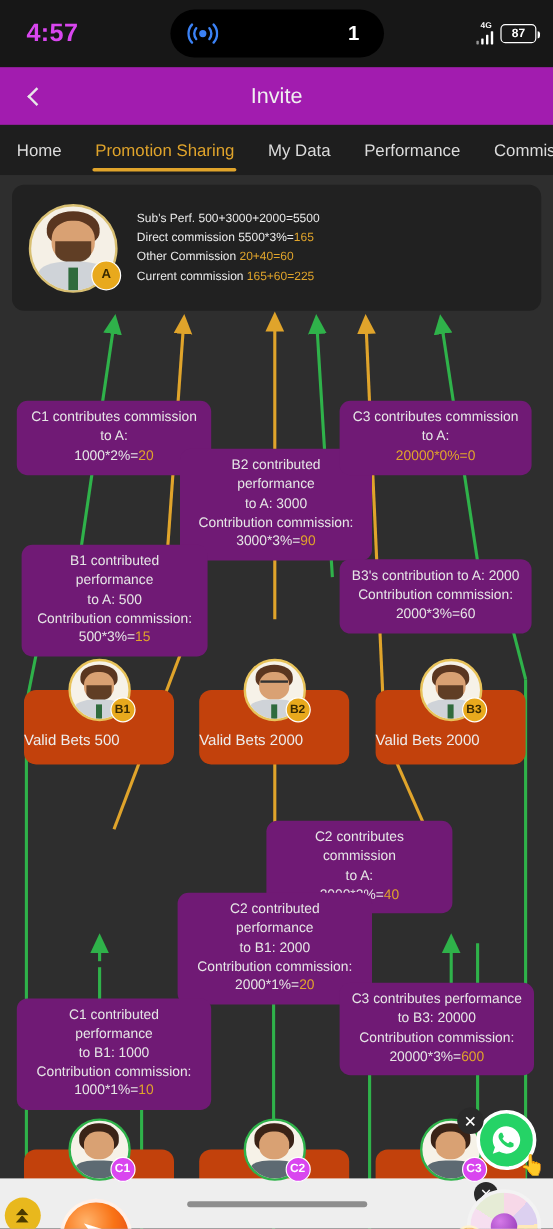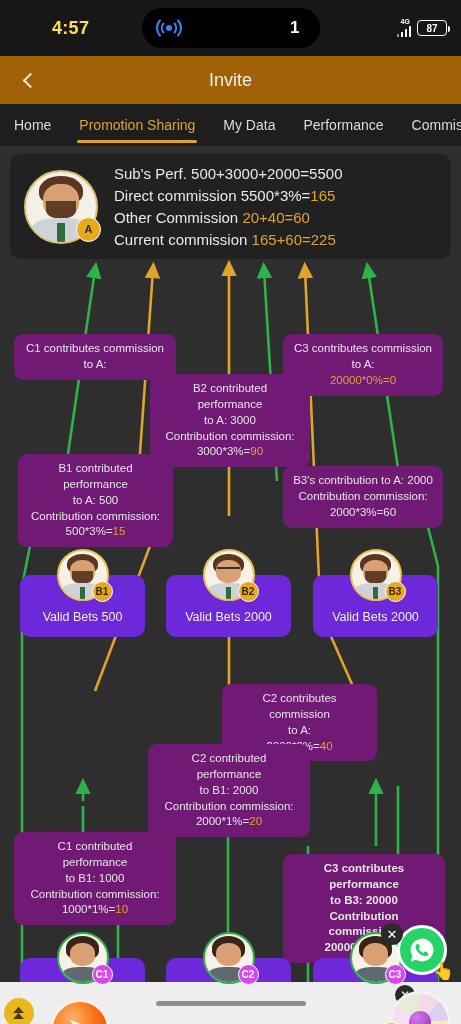--- a/index.html
+++ b/index.html
@@ -11,21 +11,21 @@
     position:relative;
   }
 
   
   .statusbar{
     height:56px; background:#171717; position:relative;
     display:flex; align-items:center;
   }
   .sb-time{
     position:absolute; left:22px; top:50%; transform:translateY(-50%);
-    font-size:18px; font-weight:bold; color:#fde047; letter-spacing:.3px;margin-left:30px;
+    font-size:21px; font-weight:bold; color:#d946ef; letter-spacing:.3px;
   }
   .island{
     position:absolute; left:50%; transform:translateX(-50%); top:8px;
     width:178px; height:40px; background:#000; border-radius:20px;
     display:flex; align-items:center; justify-content:space-between;
     padding:0 20px 0 14px;
   }
   .island-num{ font-size:17px; font-weight:bold; color:#fff; }
   .sb-right{
     position:absolute; right:14px; top:50%; transform:translateY(-50%);
@@ -41,21 +41,21 @@
   .bars i:nth-child(4){height:11px}
   .battery{
     width:30px;height:16px;border:1.6px solid #fff;border-radius:4px;
     display:flex;align-items:center;justify-content:center;position:relative;
   }
   .battery:after{content:"";position:absolute;right:-4px;top:5px;width:2.5px;height:6px;background:#fff;border-radius:0 2px 2px 0;}
   .battery span{font-size:10px;font-weight:bold;color:#fff;}
 
   
   .navbar{
-    height:48px;background:#a16207;display:flex;align-items:center;
+    height:48px;background:#a21caf;display:flex;align-items:center;
     position:relative;
     justify-content:flex-end;
   }
   .back-btn{
     position:absolute;left:10px;width:40px;height:40px;
     display:flex;align-items:center;justify-content:center;cursor:pointer;
   }
   .chev{
     width:11px;height:11px;border-left:2px solid #e8e8e8;border-bottom:2px solid #e8e8e8;
     transform:rotate(45deg);
@@ -95,36 +95,36 @@
     border:2px solid #d8bf72; overflow:hidden; position:relative;
   }
   .badge{
     position:absolute;right:-3px;bottom:2px;width:25px;height:25px;border-radius:50%;
     display:flex;align-items:center;justify-content:center;font-size:11px;
     font-weight:bold;color:#3a2a00;border:1.5px solid #fff;
   }
   .badge.y{ background:#e8a91d; }
   .badge.g{ background:#d946ef; color:#fff; }
   .sum-lines{ margin-left:16px; display:flex;flex-direction:column;gap:5px; }
-  .sum-line{ font-size:15px; color:#e9e9e9; white-space:nowrap; }
+  .sum-line{ font-size:10px; color:#e9e9e9; white-space:nowrap; }
   .or{ color:#e0a42b; }
 
   
   .note{
     position:absolute;background:#701a75;border-radius:9px;
     padding:7px 10px;font-size:11.5px;line-height:1.38;text-align:center;
     color:#e6e6e6;
   }
 
   
   .node{ position:absolute; width:125px; }
   .node .card{
     position:absolute;left:0;top:26px;width:125px;height:62px;
-    background:#6d28d9;border-radius:10px;display:flex;align-items:flex-end;
-    justify-content:center;padding-bottom:13px;
+    background:#c2410c;border-radius:10px;display:flex;align-items:flex-end;
+    justify-content:flex-start;padding-bottom:13px;
   }
   .node .card span{ font-size:12.5px;color:#ededed; }
   .node .ava{
     position:absolute;left:50%;transform:translateX(-50%);top:0;
     width:52px;height:52px;z-index:3;
   }
   .ava-circle{
     width:52px;height:52px;border-radius:50%;background:#f6f2e8;overflow:hidden;
     position:relative;
   }
@@ -326,20 +326,21 @@
       </div>
       <div class="sum-line">
         <span>Current commission </span><span class="or">165+60=225</span>
       </div>
     </div>
   </div>
 
   <div class="note" style="left:14px;top:188px;width:162px;">
     <div>C1 contributes commission</div>
     <div>to A:</div>
+    <div><span>1000*2%=</span><span class="or">20</span></div>
   </div>
 
   <div class="note" style="left:150px;top:228px;width:160px;">
     <div>B2 contributed performance</div>
     <div>to A: 3000</div>
     <div>Contribution commission:</div>
     <div><span>3000*3%=</span><span class="or">90</span></div>
   </div>
 
   <div class="note" style="left:283px;top:188px;width:160px;">
@@ -374,21 +375,21 @@
     <div><span>2000*1%=</span><span class="or">20</span></div>
   </div>
 
   <div class="note" style="left:14px;top:686px;width:162px;">
     <div>C1 contributed performance</div>
     <div>to B1: 1000</div>
     <div>Contribution commission:</div>
     <div><span>1000*1%=</span><span class="or">10</span></div>
   </div>
 
-  <div class="note" style="left:283px;top:708px;width:162px;font-weight:bold;">
+  <div class="note" style="left:283px;top:673px;width:162px;">
     <div>C3 contributes performance</div>
     <div>to B3: 20000</div>
     <div>Contribution commission:</div>
     <div><span>20000*3%=</span><span class="or">600</span></div>
   </div>
 
   <div class="node" style="left:20px;top:403px;">
     <div class="card">
         <span>Valid Bets 500</span>
       </div>

